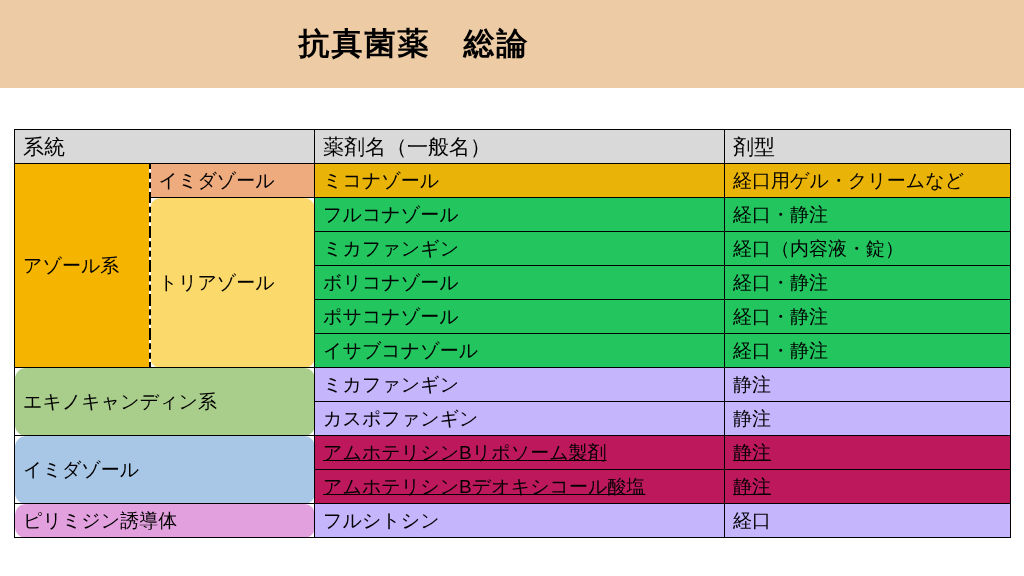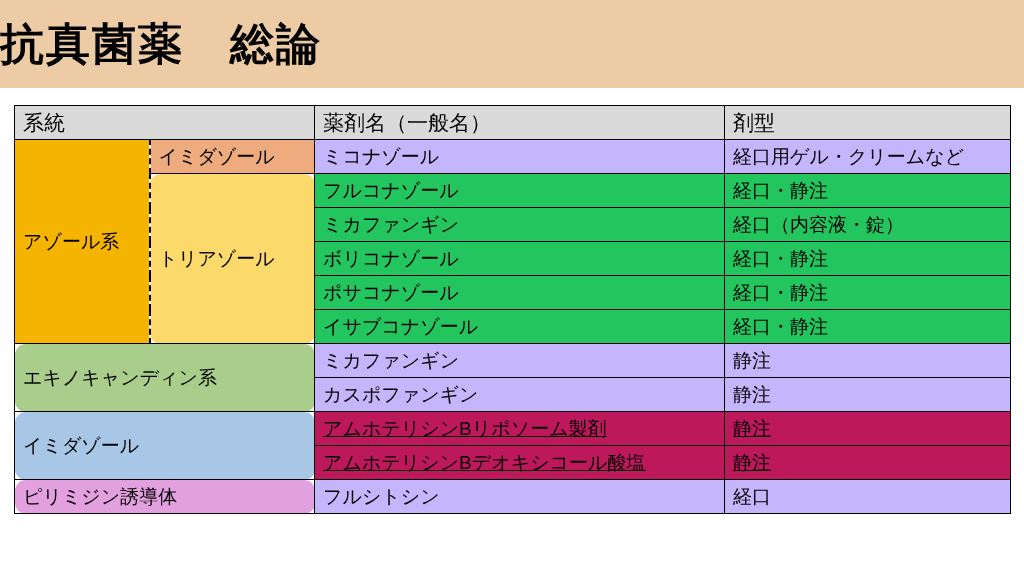--- a/index.html
+++ b/index.html
@@ -27,37 +27,39 @@
     height: 88px;
     background: #edcba4;
   }
   .title-text {
     position: absolute;
     top: 0;
     left: 0;
     width: 828px;
     height: 88px;
     line-height: 88px;
-    font-size: 44px;
+    text-align: center;
+    font-size: 31px;
     font-weight: bold;
     color: #000000;
     letter-spacing: 2px;
   }
   .table-wrap {
     position: absolute;
     left: 14px;
     top: 105px;
     width: 996px;
   }
   table.main {
     border-collapse: collapse;
     table-layout: fixed;
     width: 996px;
     font-size: 19px;
     color: #000000;
+    margin-top: 24px;
   }
   table.main td, table.main th {
     border: 1px solid #000000;
     padding: 0 8px;
     height: 33px;
     font-weight: normal;
     text-align: left;
     vertical-align: middle;
     white-space: nowrap;
     overflow: hidden;
@@ -71,21 +73,21 @@
     background: #d9d9d9;
     text-align: center;
     font-size: 21px;
     height: 44px;
   }
   .cell-center { text-align: center; border-radius: 11px; }
 
   .bg-azole       { background: #f5b400; }
   .bg-imidazole   { background: #edab7e; }
   .bg-triazole    { background: #fbd96a; }
-  .bg-row-imida   { background: #c4b5fd; }
+  .bg-row-imida   { background: #eab308; }
   .bg-row-tria    { background: #22c55e; }
   .bg-echino      { background: #a9cd8a; }
   .bg-row-echino  { background: #c4b5fd; }
   .bg-polyene     { background: #a8c7e6; }
   .bg-row-polyene { background: #be185d; text-decoration: underline; }
   .bg-pyrimidine  { background: #e3a0df; }
   .bg-row-pyri    { background: #c4b5fd; }
 
   .dashed-right {
     border-right: 2px dashed #000000 !important;

